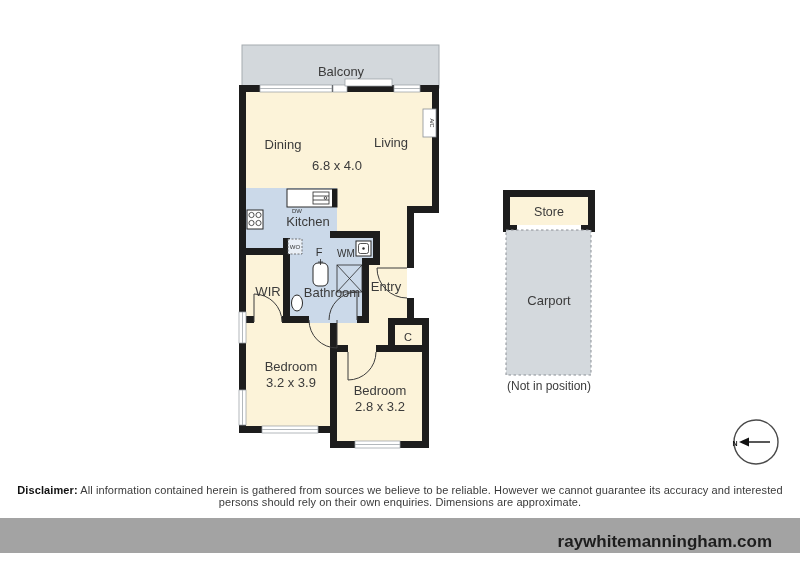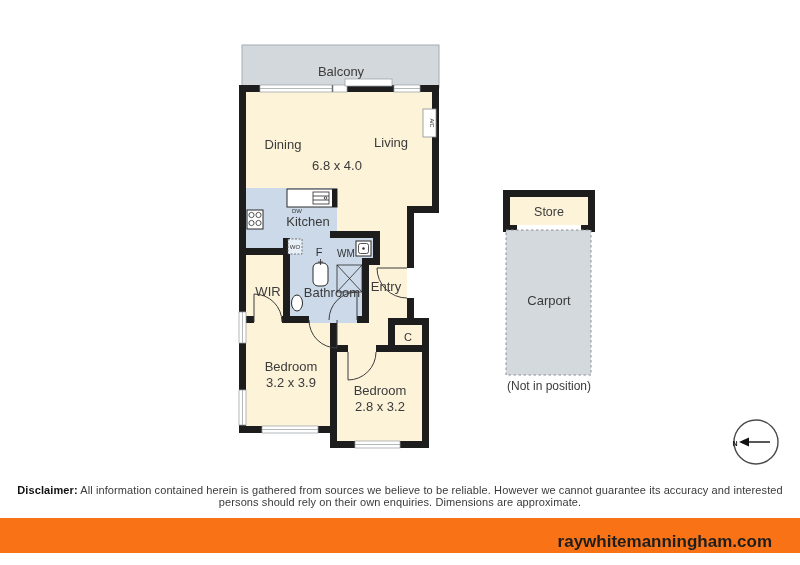--- a/index.html
+++ b/index.html
@@ -15,21 +15,21 @@
   .win{fill:#ffffff;stroke:#9aa0a6;stroke-width:0.75;}
   .winline{stroke:#9aa0a6;stroke-width:0.75;}
   .arc{fill:none;stroke:#3c3c3c;stroke-width:1;}
   .leaf{stroke:#3c3c3c;stroke-width:1;}
   .fixture{fill:#ffffff;stroke:#2a2a2a;stroke-width:1;}
   .fixthin{fill:none;stroke:#2a2a2a;stroke-width:0.8;}
   #disclaimer{position:absolute;left:0;top:484px;width:100%;text-align:center;
       font-size:11px;color:#3a3a3a;letter-spacing:0.1px;}
   #disclaimer b{color:#111;}
   #footer{position:absolute;left:0;top:518px;width:100%;height:35px;
-      background:#f97316;box-sizing:border-box;}
+      background:#a3a3a3;box-sizing:border-box;}
   #footer span{position:absolute;right:28px;top:0;line-height:47px;
       font-size:17px;font-weight:bold;color:#1e1e1e;}
 </style>
 </head>
 <body>
 
 <svg width="800" height="518" viewBox="0 0 800 518">
 
   <g>
     <rect x="242" y="45" width="197" height="43" fill="#D3D8DC" stroke="#a5abb0" stroke-width="1"></rect>

